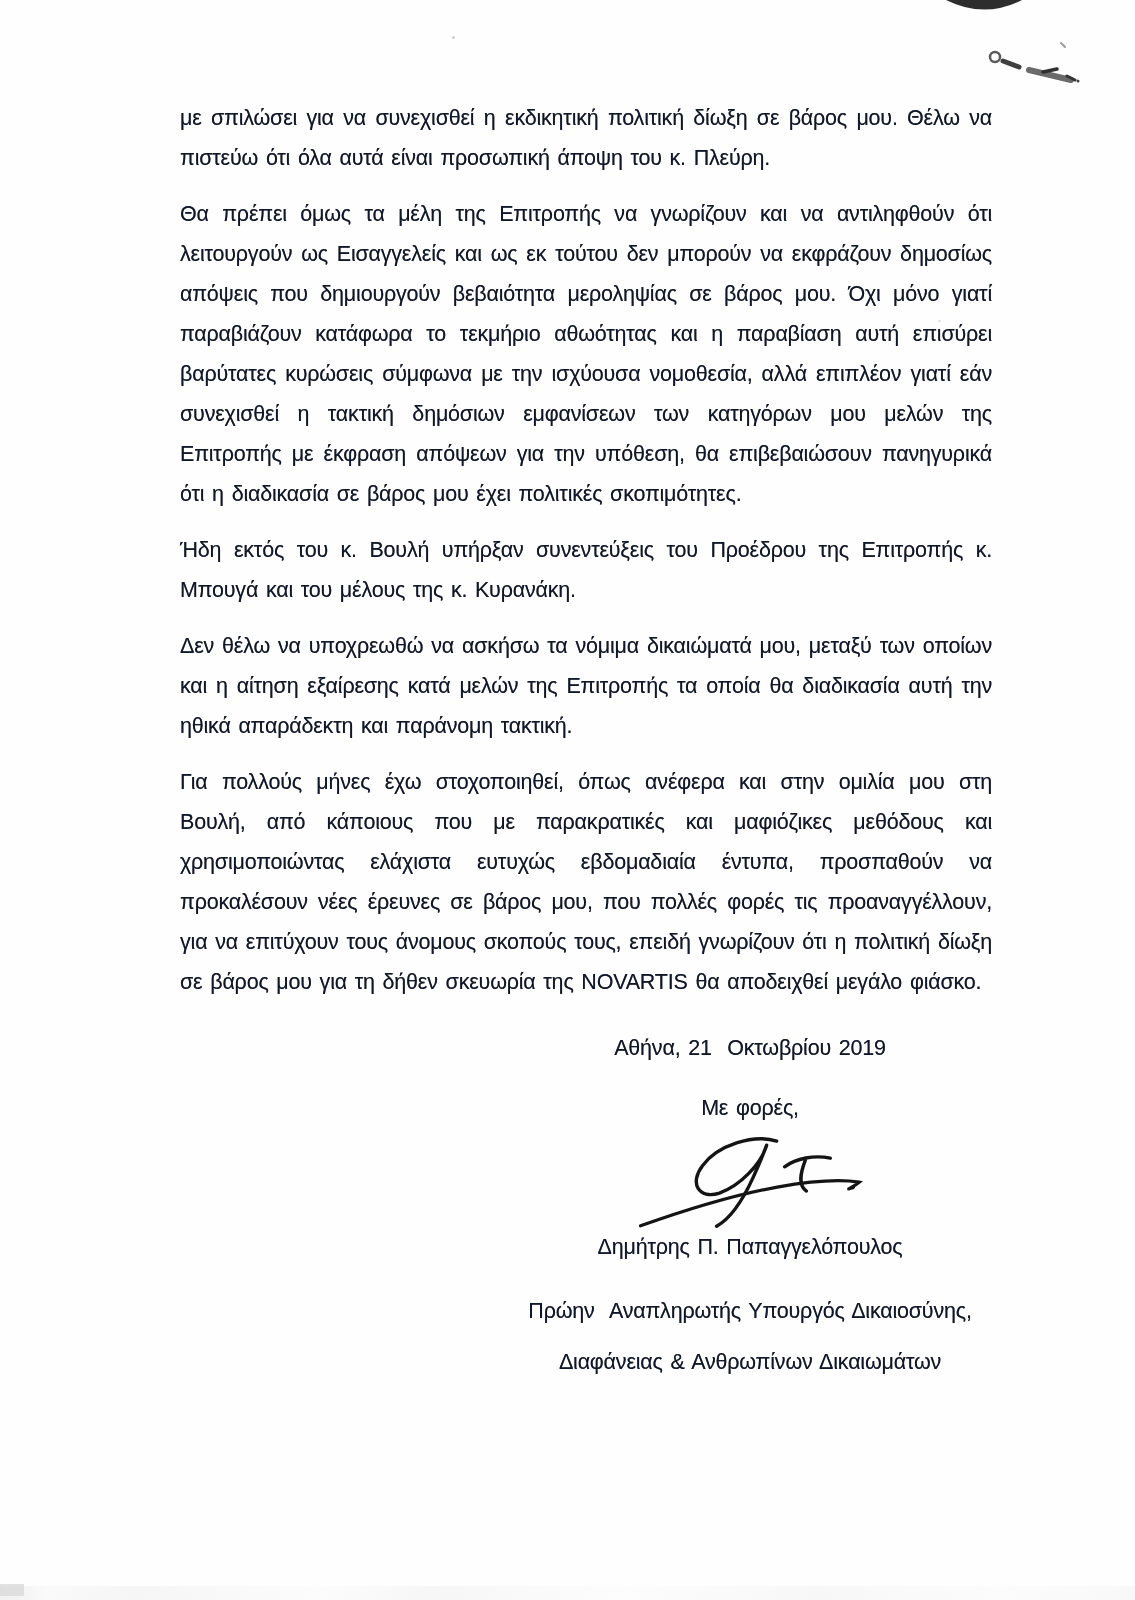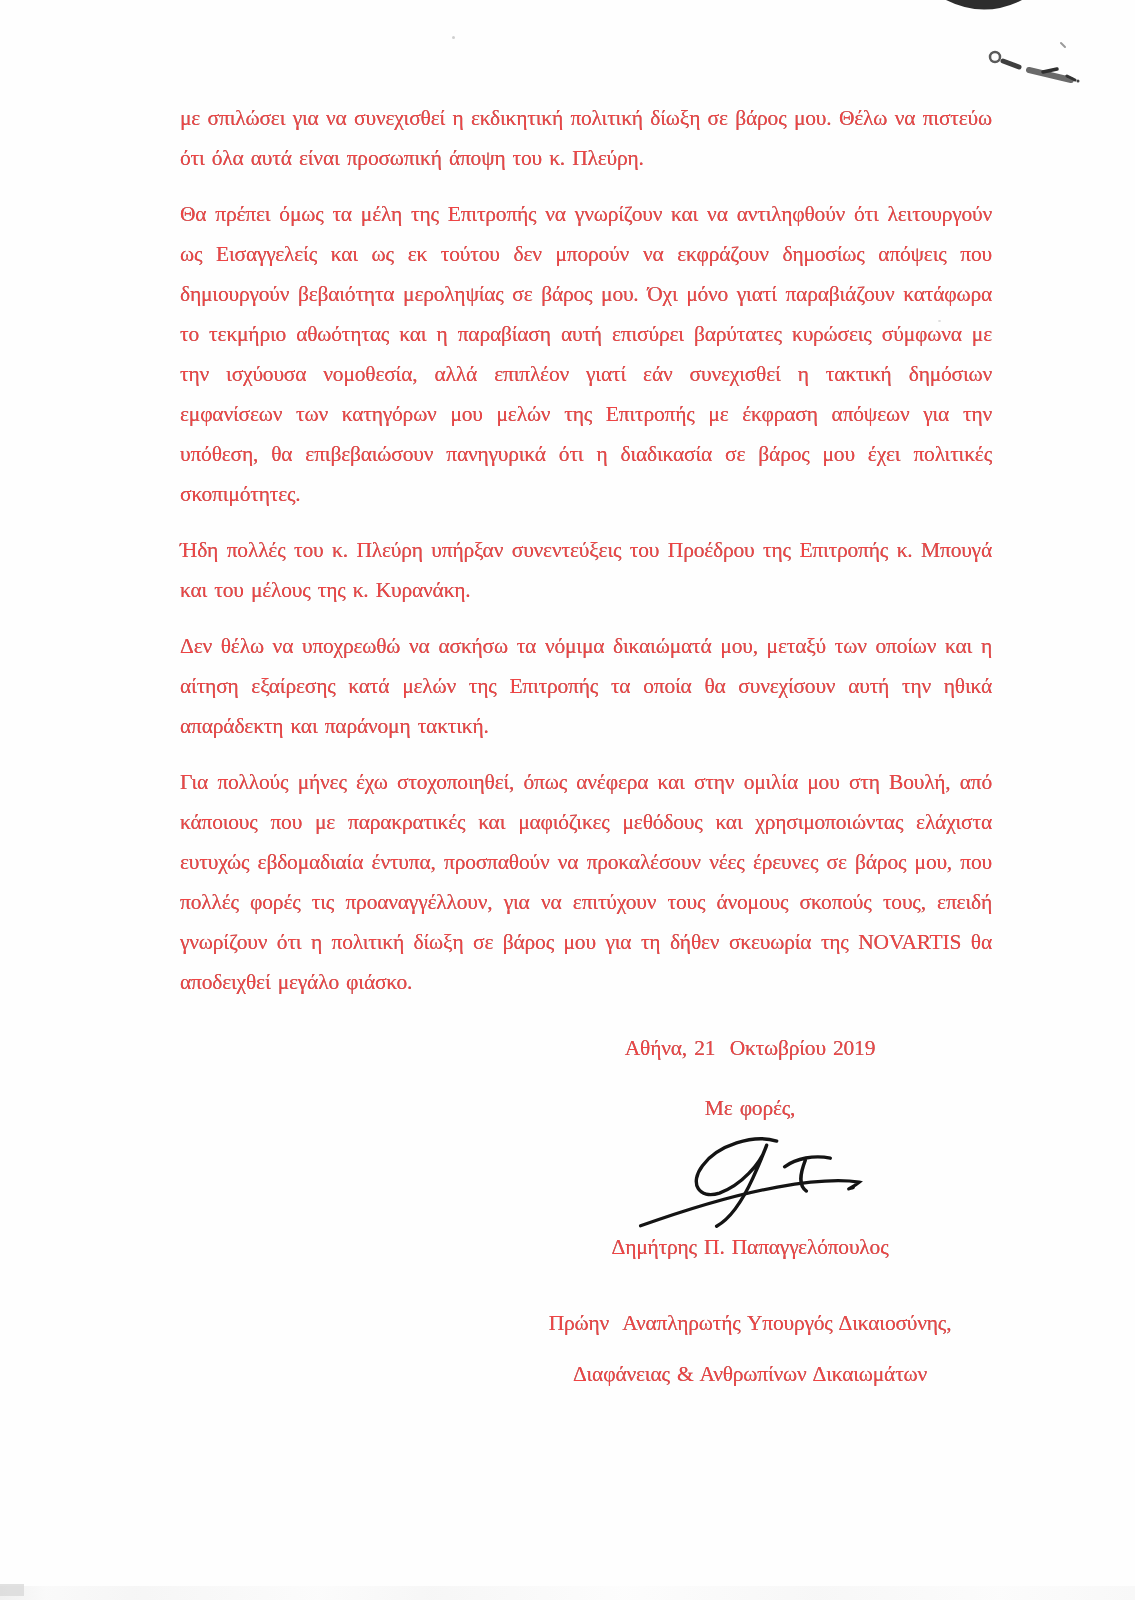--- a/index.html
+++ b/index.html
@@ -6,22 +6,22 @@
     margin: 0;
     padding: 0;
     background: #ffffff;
   }
   .page {
     position: relative;
     width: 1135px;
     height: 1600px;
     background: #fefefe;
     overflow: hidden;
-    font-family: Liberation Serif, serif;
-    color: #ef4444;
+    font-family: Liberation Sans, sans-serif;
+    color: #0f172a;
   }
   .letter-body {
     position: absolute;
     left: 180px;
     top: 98px;
     width: 812px;
     font-size: 21.5px;
     letter-spacing: -0.2px;
     word-spacing: 2px;
     line-height: 40px;
@@ -50,21 +50,21 @@
   }
   .signature-svg {
     display: block;
     margin: 4px auto -8px auto;
     transform: rotate(-2deg);
   }
   .signatory-name {
     margin-top: 8px;
   }
   .signatory-title {
-    margin-top: 36px;
+    margin-top: 24px;
     white-space: pre;
   }
   .signatory-title-2 {
     margin-top: 11px;
   }
   .smudge-top {
     position: absolute;
     left: 880px;
     top: 0;
   }
@@ -131,22 +131,22 @@
     <circle cx="95" cy="41" r="1.5" fill="#444444"></circle>
   </svg>
 
   <div class="speck-1"></div>
   <div class="speck-2"></div>
 
   <div class="letter-body">
 
     <p>με σπιλώσει για να συνεχισθεί η εκδικητική πολιτική δίωξη σε βάρος μου. Θέλω να πιστεύω ότι όλα αυτά είναι προσωπική άποψη του κ. Πλεύρη.</p>
     <p>Θα πρέπει όμως τα μέλη της Επιτροπής να γνωρίζουν και να αντιληφθούν ότι λειτουργούν ως Εισαγγελείς και ως εκ τούτου δεν μπορούν να εκφράζουν δημοσίως απόψεις που δημιουργούν βεβαιότητα μεροληψίας σε βάρος μου. Όχι μόνο γιατί παραβιάζουν κατάφωρα το τεκμήριο αθωότητας και η παραβίαση αυτή επισύρει βαρύτατες κυρώσεις σύμφωνα με την ισχύουσα νομοθεσία, αλλά επιπλέον γιατί εάν συνεχισθεί η τακτική δημόσιων εμφανίσεων των κατηγόρων μου μελών της Επιτροπής με έκφραση απόψεων για την υπόθεση, θα επιβεβαιώσουν πανηγυρικά ότι η διαδικασία σε βάρος μου έχει πολιτικές σκοπιμότητες.</p>
-    <p>Ήδη πολλές του κ. Πλεύρη υπήρξαν συνεντεύξεις του Προέδρου της Επιτροπής κ. Μπουγά και του μέλους της κ. Κυρανάκη.</p>
-    <p>Δεν θέλω να υποχρεωθώ να ασκήσω τα νόμιμα δικαιώματά μου, μεταξύ των οποίων και η αίτηση εξαίρεσης κατά μελών της Επιτροπής τα οποία θα συνεχίσουν αυτή την ηθικά απαράδεκτη και παράνομη τακτική.</p>
+    <p>Ήδη εκτός του κ. Βουλή υπήρξαν συνεντεύξεις του Προέδρου της Επιτροπής κ. Μπουγά και του μέλους της κ. Κυρανάκη.</p>
+    <p>Δεν θέλω να υποχρεωθώ να ασκήσω τα νόμιμα δικαιώματά μου, μεταξύ των οποίων και η αίτηση εξαίρεσης κατά μελών της Επιτροπής τα οποία θα διαδικασία αυτή την ηθικά απαράδεκτη και παράνομη τακτική.</p>
     <p>Για πολλούς μήνες έχω στοχοποιηθεί, όπως ανέφερα και στην ομιλία μου στη Βουλή, από κάποιους που με παρακρατικές και μαφιόζικες μεθόδους και χρησιμοποιώντας ελάχιστα ευτυχώς εβδομαδιαία έντυπα, προσπαθούν να προκαλέσουν νέες έρευνες σε βάρος μου, που πολλές φορές τις προαναγγέλλουν, για να επιτύχουν τους άνομους σκοπούς τους, επειδή γνωρίζουν ότι η πολιτική δίωξη σε βάρος μου για τη δήθεν σκευωρία της NOVARTIS θα αποδειχθεί μεγάλο φιάσκο.</p>
 
     <div class="date-line">Αθήνα, 21  Οκτωβρίου 2019</div>
 
     <div class="closing-block">
       <div class="closing-salutation">Με φορές,</div>
 
       <svg class="signature-svg" width="230" height="95" viewBox="0 0 230 95">
         <path d="M 143 10 C 120 2 84 12 68 32 C 54 49 63 66 84 60 C 106 53 126 32 132 16 C 135 8 130 22 118 46 C 106 70 94 86 80 93" fill="none" stroke="#141414" stroke-width="3.4" stroke-linecap="round"></path>
         <path d="M 4 90 C 48 76 100 62 142 56 C 178 51 204 50 224 54 C 216 60 208 62 218 59" fill="none" stroke="#141414" stroke-width="3.2" stroke-linecap="round"></path>

